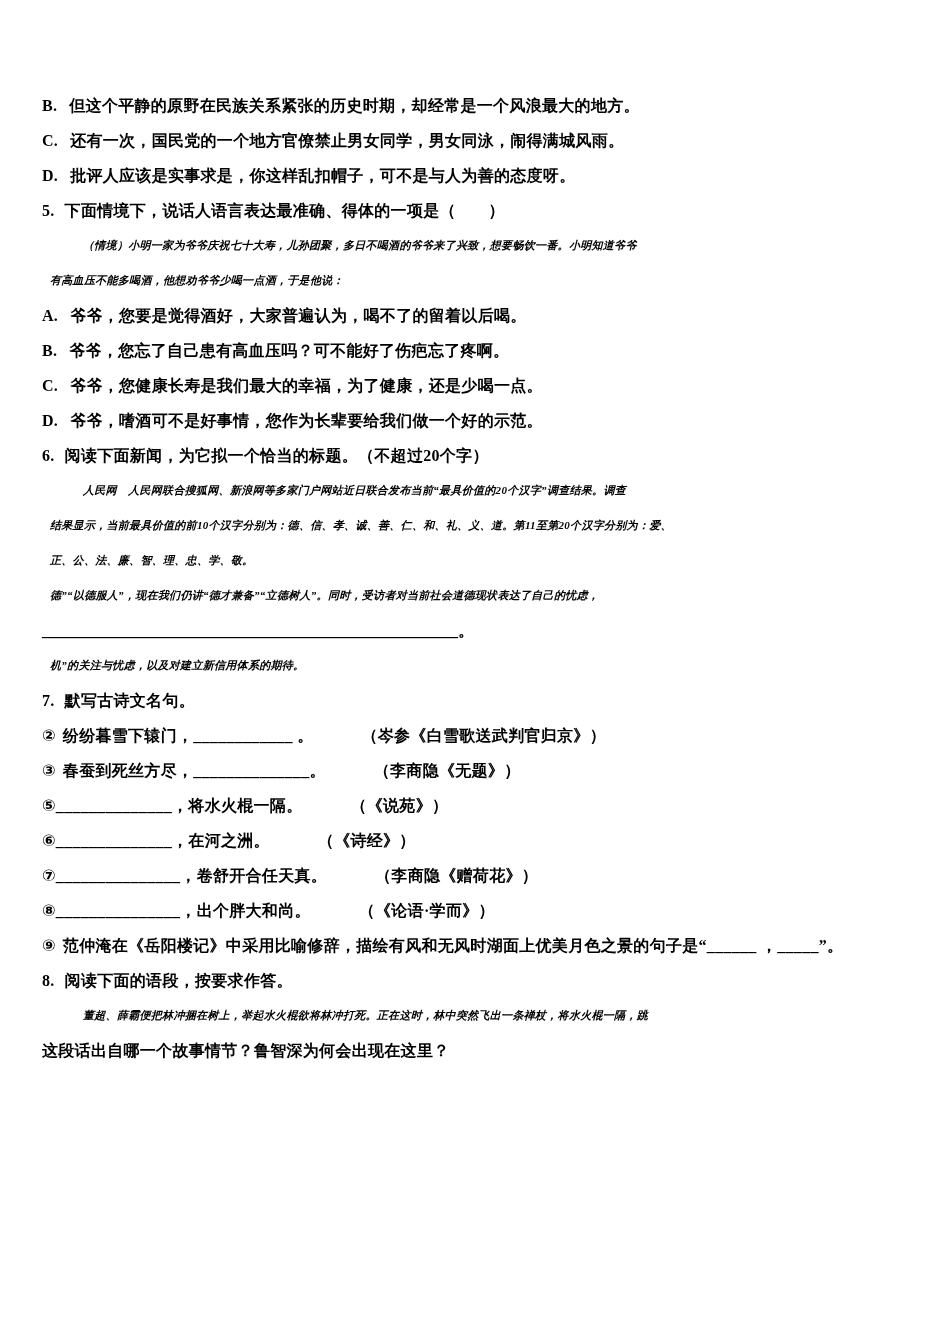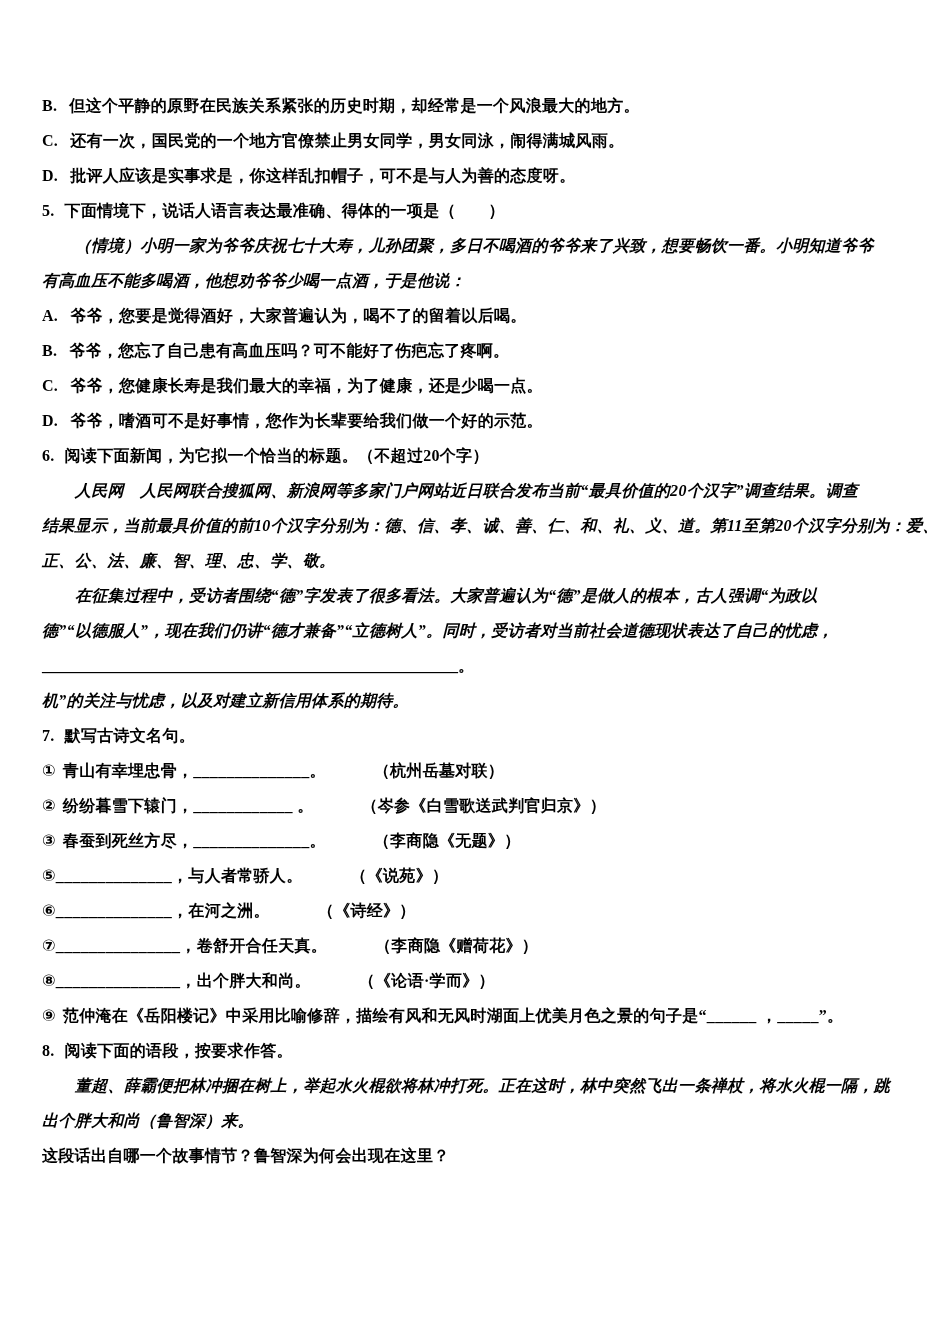--- a/index.html
+++ b/index.html
@@ -21,21 +21,22 @@
   .line {
     font-size: 16px;
     line-height: 35px;
     font-weight: bold;
     white-space: nowrap;
     letter-spacing: 0.3px;
   }
   .kai {
     font-style: italic;
     font-weight: 600;
-    font-size: 16px;
+    font-size: 11px;
+    margin-left: 8px;
   }
   .indent { padding-left: 33px; }
   .lbl { margin-right: 12px; display: inline-block; }
   .num { margin-right: 10px; display: inline-block; }
   .marker { font-family: "DejaVu Sans", "Liberation Sans", sans-serif; font-weight: bold; }
   .msp { margin-right: 7px; }
   .src { margin-left: 48px; }
   .blankline { letter-spacing: 0; }
 </style>
 </head>
@@ -81,68 +82,59 @@
     </div>
     <div class="line kai indent">
       <span>人民网　人民网联合搜狐网、新浪网等多家门户网站近日联合发布当前“最具价值的20个汉字”调查结果。调查</span>
     </div>
     <div class="line kai">
       <span>结果显示，当前最具价值的前10个汉字分别为：德、信、孝、诚、善、仁、和、礼、义、道。第11至第20个汉字分别为：爱、</span>
     </div>
     <div class="line kai">
       <span>正、公、法、廉、智、理、忠、学、敬。</span>
     </div>
-    <div class="line kai indent">
-      <span>在征集过程中，受访者围绕“德”字发表了很多看法。大家普遍认为“德”是做人的根本，古人强调“为政以</span>
-    </div>
     <div class="line kai">
       <span>德”“以德服人”，现在我们仍讲“德才兼备”“立德树人”。同时，受访者对当前社会道德现状表达了自己的忧虑，</span>
     </div>
     <div class="line blankline">
       <span>____________________________________________________。</span>
     </div>
     <div class="line kai">
       <span>机”的关注与忧虑，以及对建立新信用体系的期待。</span>
     </div>
 
     <div class="line">
       <span class="num">7.</span><span>默写古诗文名句。</span>
     </div>
     <div class="line">
-      <span class="marker msp">①</span><span>青山有幸埋忠骨，______________。</span><span class="src">（杭州岳墓对联）</span>
-    </div>
-    <div class="line">
       <span class="marker msp">②</span><span>纷纷暮雪下辕门，____________ 。</span><span class="src">（岑参《白雪歌送武判官归京》）</span>
     </div>
     <div class="line">
       <span class="marker msp">③</span><span>春蚕到死丝方尽，______________。</span><span class="src">（李商隐《无题》）</span>
     </div>
     <div class="line">
-      <span class="marker">⑤</span><span>______________，与人者常骄人。</span><span class="src">（《说苑》）</span>
+      <span class="marker">⑤</span><span>______________，将水火棍一隔。</span><span class="src">（《说苑》）</span>
     </div>
     <div class="line">
       <span class="marker">⑥</span><span>______________，在河之洲。</span><span class="src">（《诗经》）</span>
     </div>
     <div class="line">
       <span class="marker">⑦</span><span>_______________，卷舒开合任天真。</span><span class="src">（李商隐《赠荷花》）</span>
     </div>
     <div class="line">
       <span class="marker">⑧</span><span>_______________，出个胖大和尚。</span><span class="src">（《论语·学而》）</span>
     </div>
     <div class="line">
       <span class="marker msp">⑨</span><span>范仲淹在《岳阳楼记》中采用比喻修辞，描绘有风和无风时湖面上优美月色之景的句子是“______ ，_____”。</span>
     </div>
 
     <div class="line">
       <span class="num">8.</span><span>阅读下面的语段，按要求作答。</span>
     </div>
     <div class="line kai indent">
       <span>董超、薛霸便把林冲捆在树上，举起水火棍欲将林冲打死。正在这时，林中突然飞出一条禅杖，将水火棍一隔，跳</span>
     </div>
-    <div class="line kai">
-      <span>出个胖大和尚（鲁智深）来。</span>
-    </div>
     <div class="line">
       <span>这段话出自哪一个故事情节？鲁智深为何会出现在这里？</span>
     </div>
 
   </div>
 </div>
 
 </body></html>

